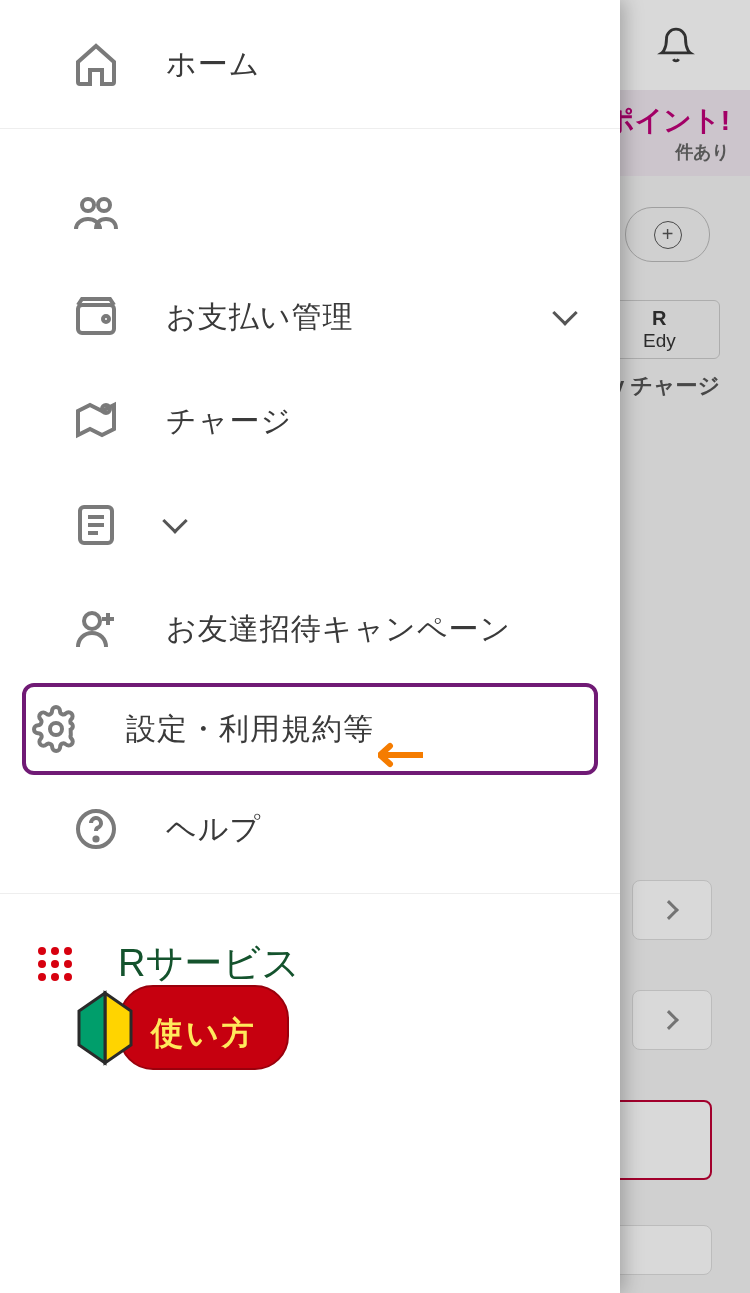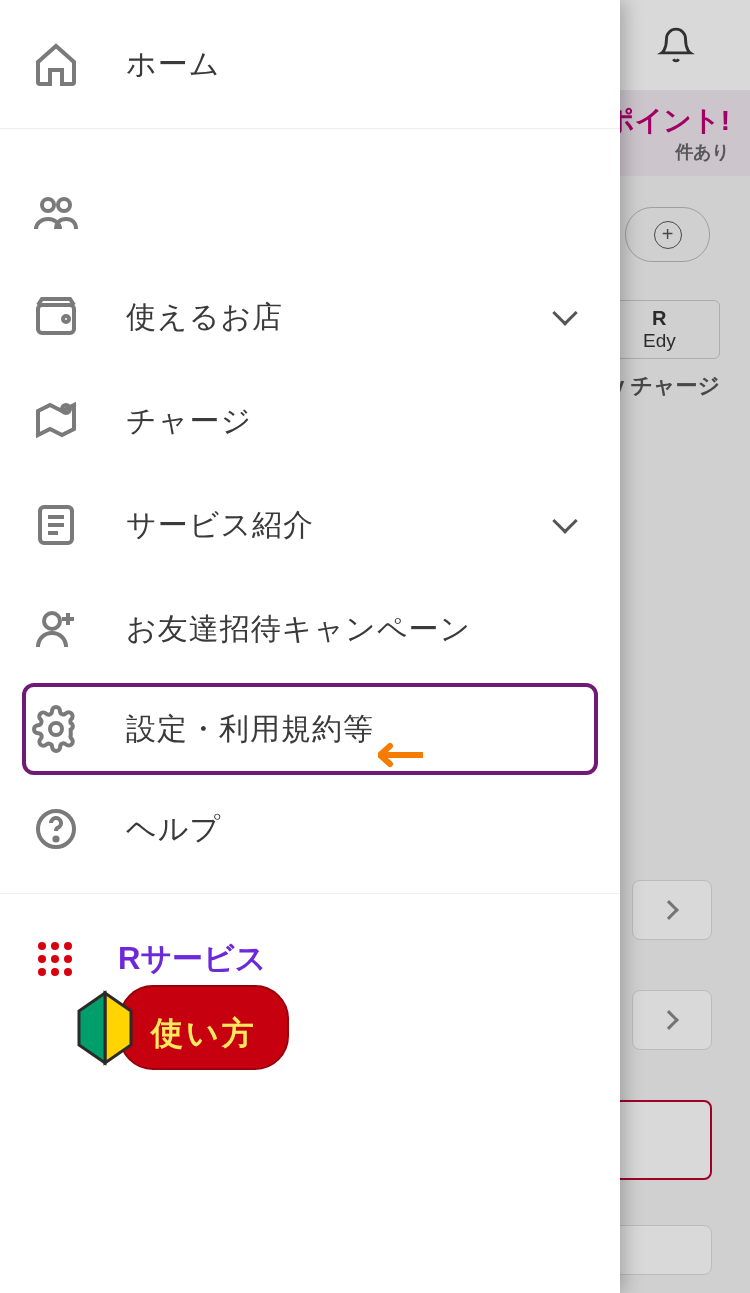--- a/index.html
+++ b/index.html
@@ -135,20 +135,21 @@
       z-index: 10;
     }
     .menu-item {
       display: flex;
       align-items: center;
       padding: 28px 32px;
       font-size: 30px;
       color: #3a3a3a;
       cursor: pointer;
       position: relative;
+      margin-left: 40px;
     }
     .menu-item .icon-wrap {
       width: 48px;
       height: 48px;
       display: flex;
       align-items: center;
       justify-content: center;
       margin-right: 46px;
     }
     .menu-item .label {
@@ -188,23 +189,22 @@
       top: 740px;
       z-index: 20;
     }
     .arrow-callout svg { display: block; }
     
     
     .r-service-item {
       display: flex;
       align-items: center;
       padding: 24px 32px;
-      font-size: 31px;
-      color: #6d28d9;
-      font-weight: bold;
+      font-size: 38px;
+      color: #14532d;
     }
     .r-grid {
       display: grid;
       grid-template-columns: repeat(3, 8px);
       grid-template-rows: repeat(3, 8px);
       gap: 5px;
       margin-right: 46px;
       margin-left: 6px;
     }
     .r-dot {
@@ -304,21 +304,21 @@
     </div>
 
     <div class="menu-item">
       <span class="icon-wrap">
         <svg viewBox="0 0 24 24">
             <rect x="3" y="6" width="18" height="14" rx="2"></rect>
             <path d="M3 6l2-3h14l2 3"></path>
             <circle cx="17" cy="13" r="1.5"></circle>
           </svg>
       </span>
-      <span class="label">使えるお店</span>
+      <span class="label">お支払い管理</span>
       <span class="chevron"></span>
     </div>
 
 
     <div class="menu-item">
       <span class="icon-wrap">
         <svg viewBox="0 0 24 24">
             <path d="M3 7v12l6-3 6 3 6-3V4l-6 3-6-3z"></path>
             <circle cx="17" cy="6" r="2"></circle>
           </svg>
@@ -326,21 +326,20 @@
       <span class="label">チャージ</span>
     </div>
 
     <div class="menu-item">
       <span class="icon-wrap">
         <svg viewBox="0 0 24 24">
             <rect x="4" y="3" width="16" height="18" rx="2"></rect>
             <path d="M8 8h8M8 12h8M8 16h5"></path>
           </svg>
       </span>
-      <span class="label">サービス紹介</span>
       <span class="chevron"></span>
     </div>
 
     <div class="menu-item">
       <span class="icon-wrap">
         <svg viewBox="0 0 24 24">
             <circle cx="10" cy="8" r="4"></circle>
             <path d="M3 21c0-4 3-7 7-7s7 3 7 7"></path>
             <path d="M18 4v6M15 7h6"></path>
           </svg>

